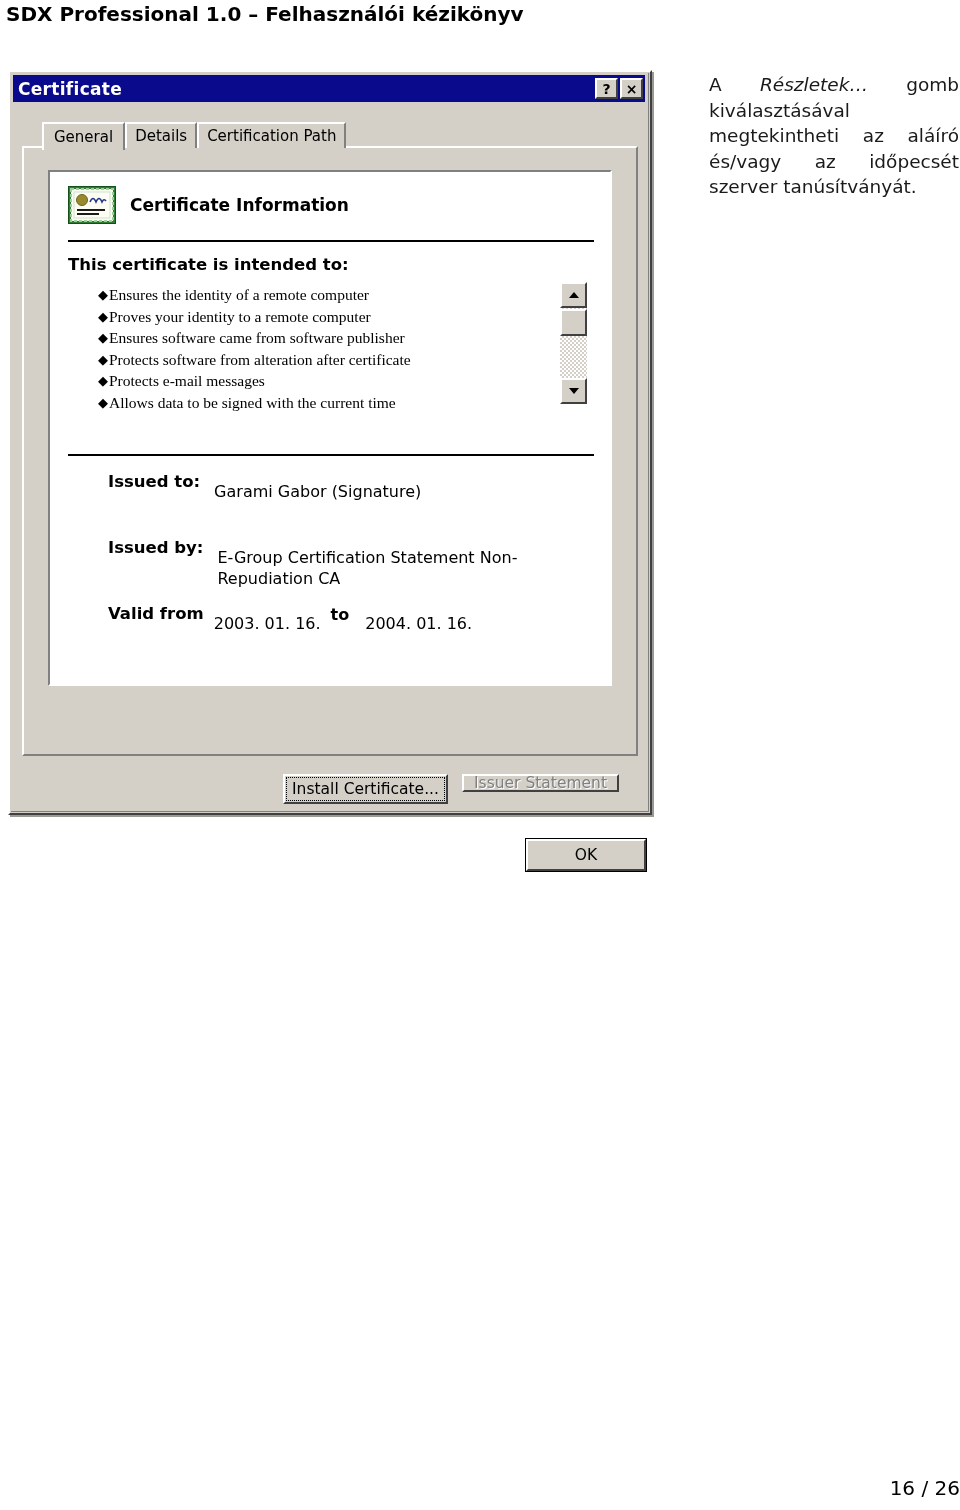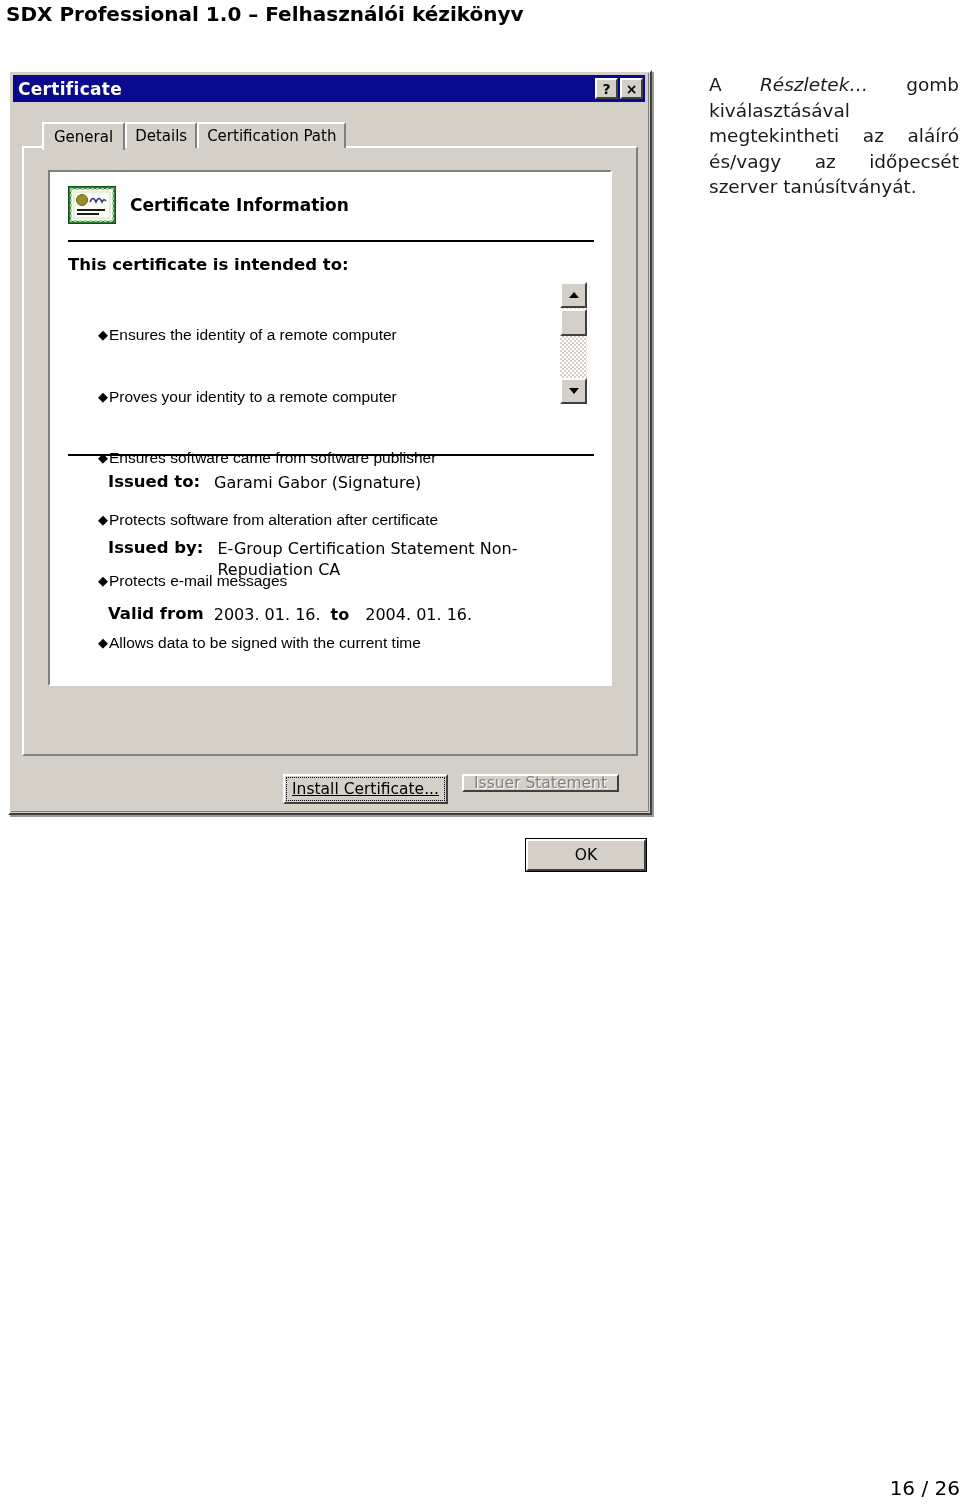--- a/index.html
+++ b/index.html
@@ -233,26 +233,25 @@
     white-space: nowrap;
   }
 
   .purpose-list {
     position: absolute;
     left: 48px;
     top: 113px;
     width: 450px;
   }
   .purpose-item {
-    font-family: Liberation Sans, sans-serif;
+    font-family: Liberation Serif, serif;
     font-size: 15.5px;
     line-height: 20.5px;
     color: #000000;
     white-space: nowrap;
-    margin-top: 40px;
   }
   .purpose-item .bullet {
     display: inline-block;
     transform: translateY(-1px);
     font-size: 13px;
     margin-right: 1px;
   }
 
   
   .scrollbar {
@@ -322,20 +321,21 @@
     font-size: 16.5px;
     font-weight: 700;
     color: #000000;
     white-space: nowrap;
   }
   .field-value {
     font-family: "DejaVu Sans", sans-serif;
     font-size: 16px;
     line-height: 21px;
     color: #000000;
+    margin-top: 9px;
   }
   .row-issued-to  { top: 300px; }
   .row-issued-by  { top: 366px; width: 470px; }
   .row-valid      { top: 432px; }
   .row-issued-to .field-value { margin-left: 14px; }
   .row-issued-by .field-value { margin-left: 14px; }
   .row-valid .field-value { margin-left: 10px; }
   .valid-to-label {
     font-weight: 700;
     margin: 0 6px 0 6px;
@@ -364,21 +364,21 @@
     width: 165px;
     height: 30px;
     z-index: 5;
   }
   .btn-install .focusring {
     position: absolute;
     left: 1px; top: 1px; right: 1px; bottom: 1px;
     border: 1px dotted #000000;
     pointer-events: none;
   }
-  .btn-install .lbl { text-decoration: underline; text-decoration-skip-ink: none; text-align: right; }
+  .btn-install .lbl { text-decoration-skip-ink: none; text-align: right; }
   .btn-issuer {
     left: 452px;
     top: 702px;
     width: 157px;
     height: 18px;
     color: #808080;
     text-shadow: 1px 1px 0 #ffffff;
     z-index: 5;
   }
   .btn-ok {

